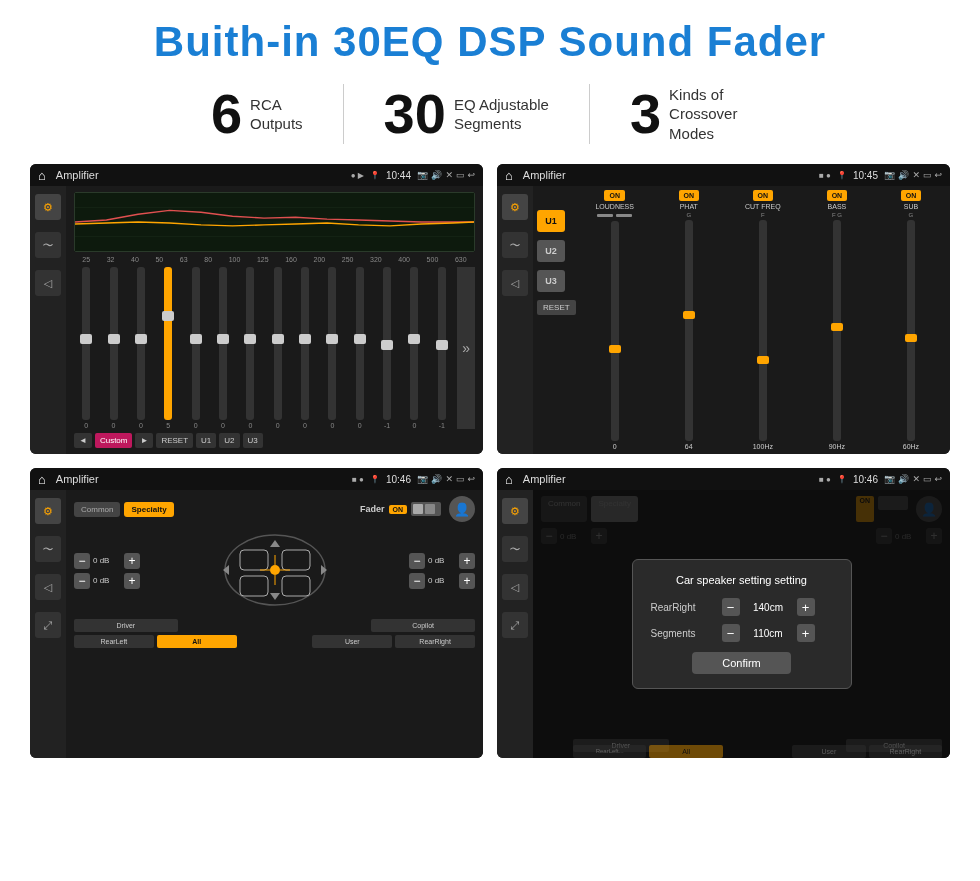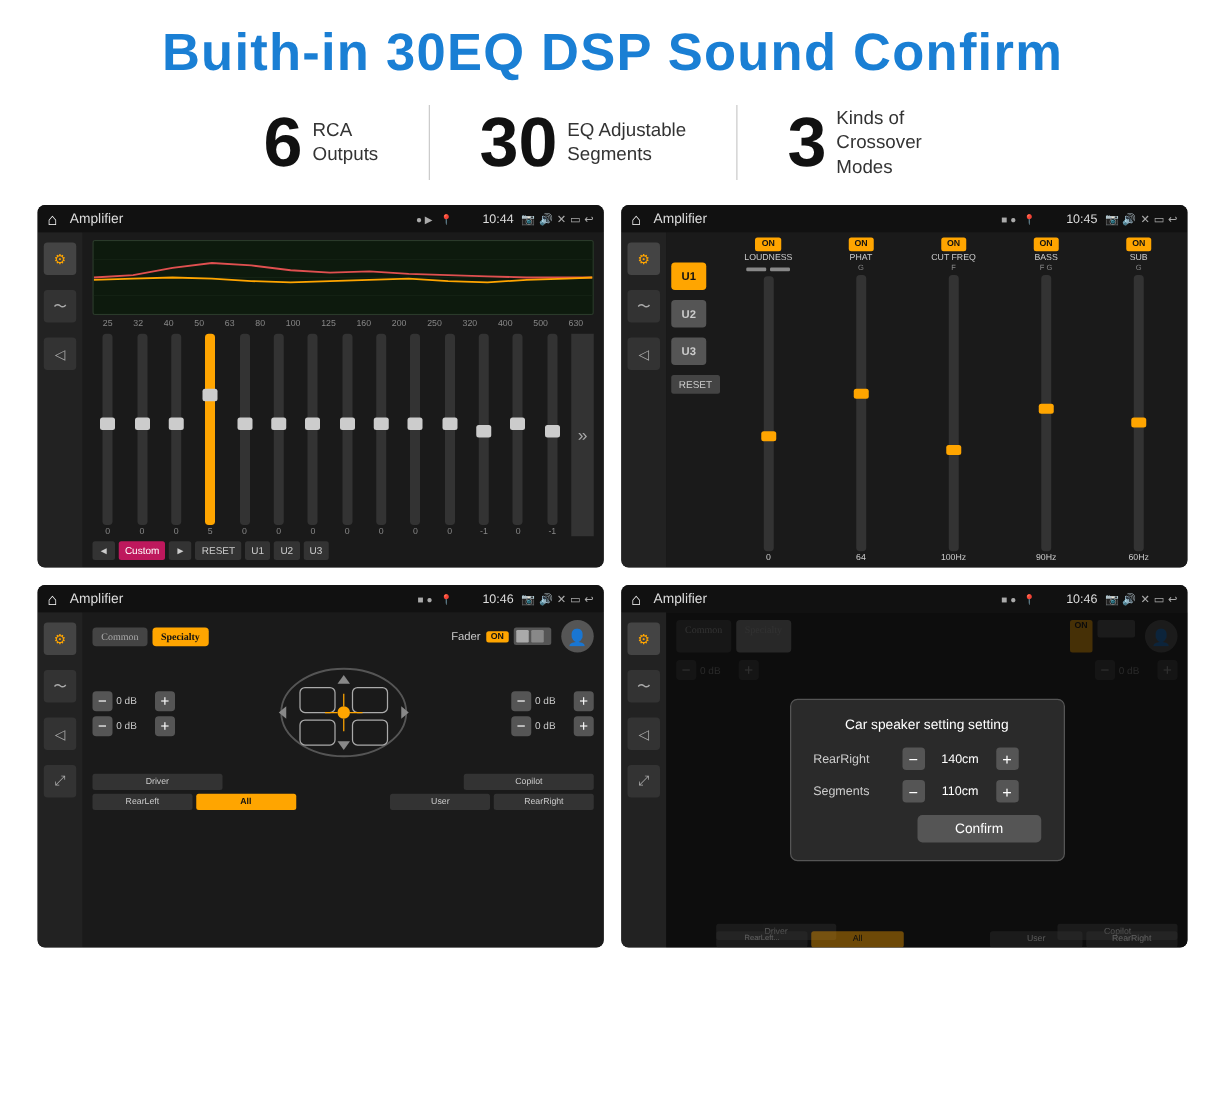--- a/index.html
+++ b/index.html
@@ -80,21 +80,21 @@
       align-items: center;
       background: #111;
       height: 22px;
       padding: 0 8px;
       font-size: 10px;
       color: #ccc;
       gap: 6px;
     }
     .status-bar .home-icon { font-size: 13px; color: #fff; }
     .status-bar .title { flex: 1; font-size: 11px; color: #ddd; margin-left: 4px; }
-    .status-bar .time { font-size: 10px; color: #ddd; margin-left: 18px; }
+    .status-bar .time { font-size: 10px; color: #ddd; }
     .status-bar .icons { display: flex; gap: 3px; font-size: 9px; color: #aaa; }
 
     
     .screen-content {
       display: flex;
       height: calc(100% - 22px);
     }
 
     
     .side-icons {
@@ -300,27 +300,27 @@
       gap: 4px;
       align-items: center;
       margin-bottom: 6px;
     }
     .tab-btn {
       background: #444;
       color: #aaa;
       font-size: 8px;
       padding: 3px 7px;
       border-radius: 3px;
-      font-family: Liberation Serif, serif;
     }
     .tab-btn.active { background: #ffa500; color: #111; font-weight: bold; }
     .fader-label {
       color: #ccc;
       font-size: 9px;
       margin-left: auto;
+      font-weight: bold;
     }
     .on-badge {
       background: #ffa500;
       color: #111;
       font-size: 7px;
       font-weight: bold;
       padding: 1px 4px;
       border-radius: 2px;
     }
     .avatar-icon {
@@ -419,21 +419,21 @@
       font-size: 13px;
     }
     .dialog-val {
       font-size: 10px;
       color: #fff;
       min-width: 45px;
       text-align: center;
     }
     .dialog-confirm {
       display: flex;
-      justify-content: flex-end;
+      justify-content: center;
       margin-top: 10px;
     }
     .confirm-btn {
       background: #555;
       color: #fff;
       font-size: 11px;
       padding: 5px 30px;
       border-radius: 4px;
       border: none;
       cursor: pointer;
@@ -444,21 +444,21 @@
       display: flex;
       flex-direction: column;
       gap: 4px;
     }
   </style>
 </head>
 <body>
 
 <div class="page-wrapper">
 
-  <div class="main-title">Buith-in 30EQ DSP Sound Confirm</div>
+  <div class="main-title">Buith-in 30EQ DSP Sound Fader</div>
 
   <div class="stats-row">
     <div class="stat-item">
       <span class="stat-number">6</span>
       <span class="stat-text" style="white-space:pre-line">RCA
 Outputs</span>
     </div>
     <div class="stat-divider"></div>
     <div class="stat-item">
       <span class="stat-number">30</span>

